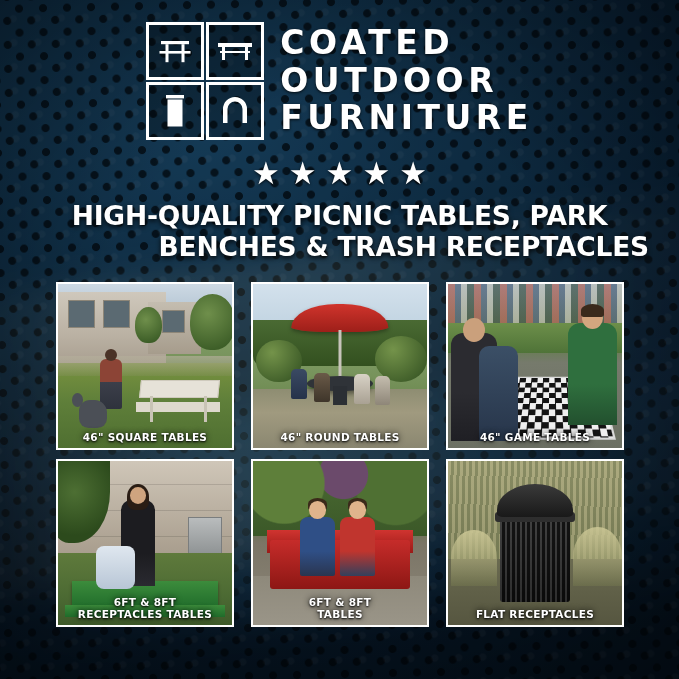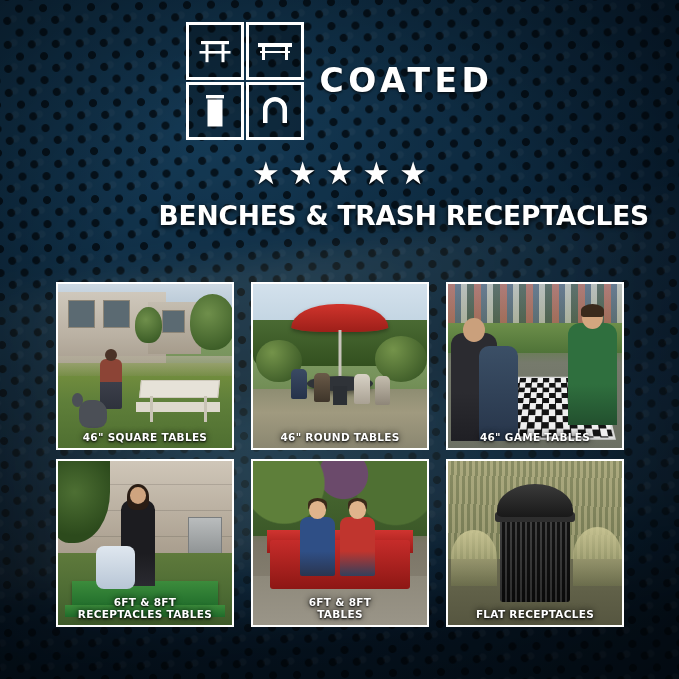--- a/index.html
+++ b/index.html
@@ -529,32 +529,35 @@
           </svg>
         </div>
         <div class="cell cell-br">
           <svg width="34" height="30" viewBox="0 0 34 30" aria-hidden="true">
             <path d="M5 27 L5 13 A12 12 0 0 1 29 13 L29 27 L24.5 27 L24.5 13 A7.5 7.5 0 0 0 9.5 13 L9.5 27 Z" fill="#ffffff"></path>
           </svg>
         </div>
       </div>
       <div class="logo-wordmark">
         <div class="logo-word">COATED</div>
+        <div class="logo-word">OUTDOOR</div>
+        <div class="logo-word">FURNITURE</div>
       </div>
     </div>
 
     <div class="stars">
       <span class="star">★</span>
       <span class="star">★</span>
       <span class="star">★</span>
       <span class="star">★</span>
       <span class="star">★</span>
     </div>
 
     <div class="headline">
+      <span>HIGH-QUALITY PICNIC TABLES, PARK</span>
       <span class="l2">BENCHES &amp; TRASH RECEPTACLES</span>
     </div>
 
     <div class="grid">
 
       <div class="tile">
         <div class="photo p1">
           <div class="bldg"></div>
           <div class="bldg2"></div>
           <div class="win" style="left:6%;top:16px;width:14%;height:16%"></div>

